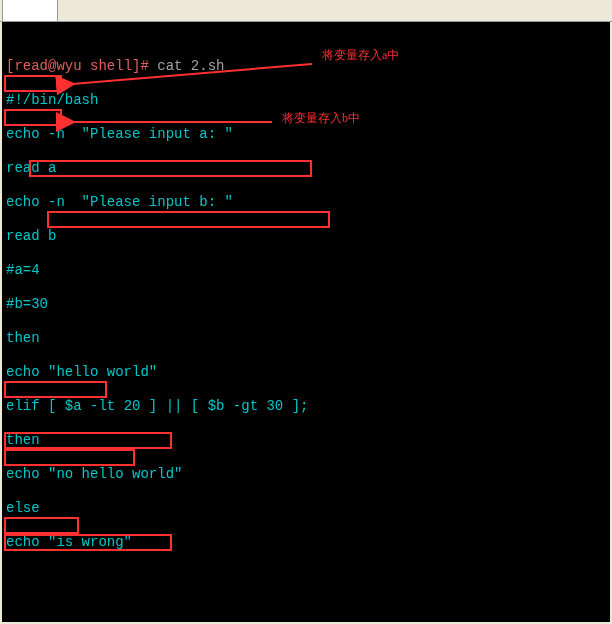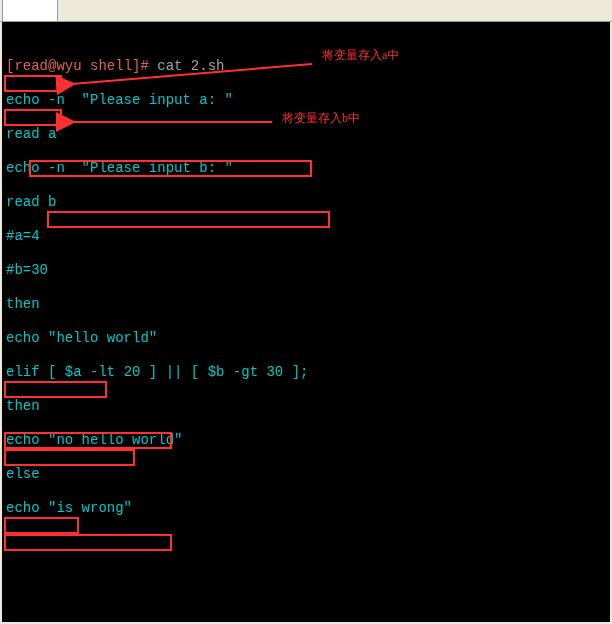--- a/index.html
+++ b/index.html
@@ -82,20 +82,21 @@
 <div class="tab-bar">
   <div class="tab">
     <span class="tab-dot"></span>
     <span>1 wyu</span>
   </div>
 </div>
 
 <div class="terminal">
 
 <span class="line"><span class="prompt-bracket">[</span><span class="prompt-root">read@wyu</span><span class="prompt-root"> </span><span class="prompt-path">shell</span><span class="prompt-tail">]#</span><span class="cmd"> </span><span class="cmd">cat 2.sh</span></span>
+<span class="line cyan">#!/bin/bash</span>
 <span class="line cyan">echo -n  "Please input a: "</span>
 <span class="line cyan">read a</span>
 <span class="line cyan">echo -n  "Please input b: "</span>
 <span class="line cyan">read b</span>
 <span class="line cyan">#a=4</span>
 <span class="line cyan">#b=30</span>
 <span class="line cyan">then</span>
 <span class="line cyan">echo "hello world"</span>
 <span class="line"><span class="cyan">elif </span><span class="cyan">[ $a -lt 20 ] || [ $b -gt 30 ]</span><span class="cyan">;</span></span>
 <span class="line cyan">then</span>

